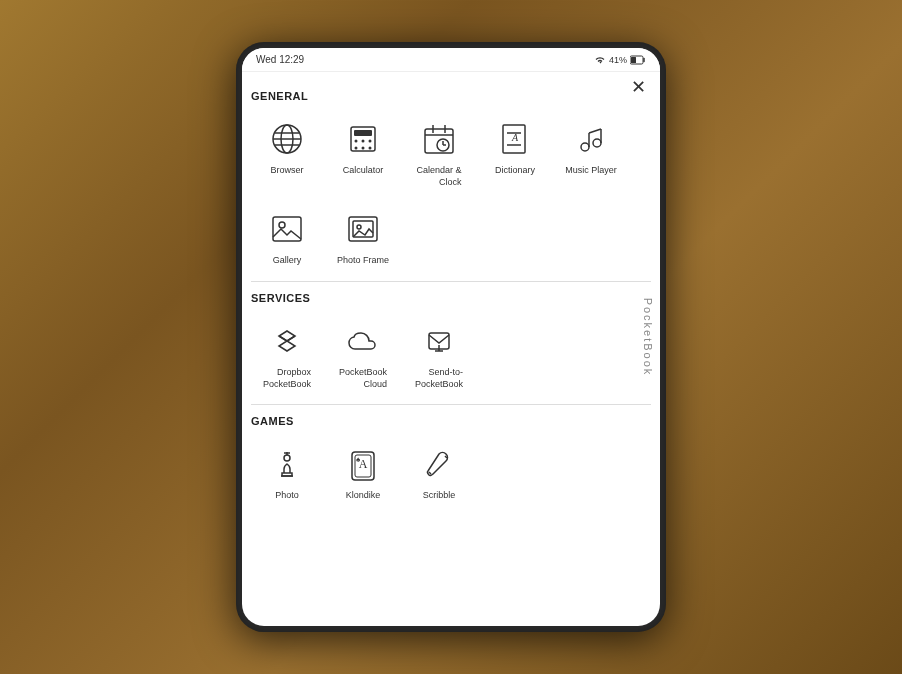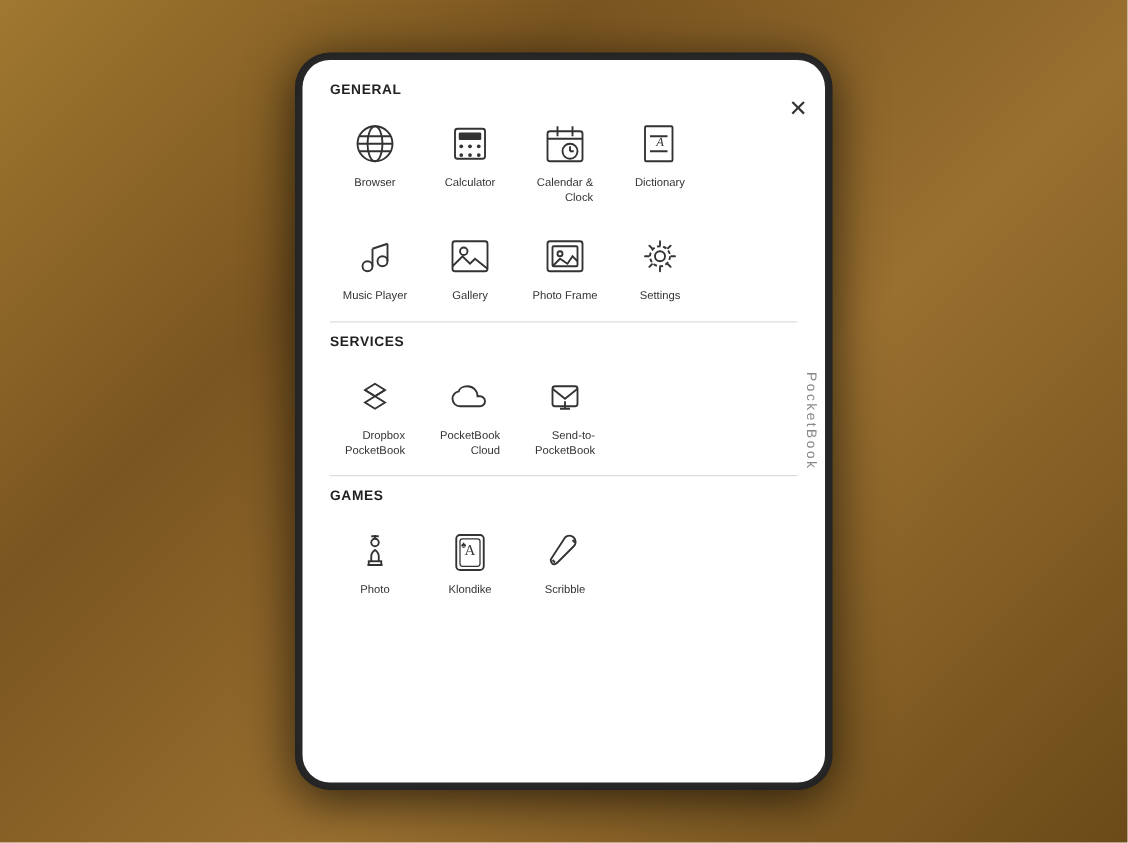--- a/index.html
+++ b/index.html
@@ -53,21 +53,21 @@
       position: absolute;
       top: 28px;
       right: 14px;
       font-size: 18px;
       cursor: pointer;
       color: #333;
       z-index: 10;
     }
 
     .content {
-      padding: 8px 22px;
+      padding: 8px 9px;
       overflow-y: auto;
       height: calc(100% - 32px);
     }
 
     .section-title {
       font-size: 11px;
       font-weight: bold;
       color: #222;
       margin: 10px 0 8px 0;
       letter-spacing: 0.5px;
@@ -129,20 +129,36 @@
       border-top: 1px solid #ddd;
       margin: 4px 0;
     }
   </style>
 </head>
 <body>
 
 <div class="device-frame">
   <div class="device-screen">
 
+    <div class="status-bar">
+      <span class="time">Wed 12:29</span>
+      <div style="display:flex;align-items:center;gap:3px;">
+        <svg width="12" height="10" viewBox="0 0 12 10">
+          <path d="M6 8l1-1" stroke="#333" stroke-width="1.5" fill="none"></path>
+          <path d="M4 6.5c1.1-1.1 2.9-1.1 4 0" stroke="#333" stroke-width="1.2" fill="none"></path>
+          <path d="M2 4.5c2.2-2.2 5.8-2.2 8 0" stroke="#333" stroke-width="1.2" fill="none"></path>
+        </svg>
+        <span style="font-size:9px;">41%</span>
+        <svg width="16" height="10" viewBox="0 0 16 10">
+          <rect x="0" y="1" width="13" height="8" rx="1.5" stroke="#333" stroke-width="1" fill="none"></rect>
+          <rect x="1" y="2" width="5" height="6" rx="0.5" fill="#333"></rect>
+          <path d="M14 3.5v3" stroke="#333" stroke-width="1.5" stroke-linecap="round"></path>
+        </svg>
+      </div>
+    </div>
 
     <div class="close-btn">✕</div>
 
     <div class="content">
 
       <div class="section-title">GENERAL</div>
       <div class="apps-grid">
 
         <div class="app-item">
           <div class="app-icon">
@@ -231,30 +247,20 @@
                 <rect x="4" y="6" width="28" height="24" rx="2"></rect>
                 <rect x="8" y="10" width="20" height="16" rx="1"></rect>
                 <circle cx="14" cy="16" r="2"></circle>
                 <polyline points="8,26 14,20 20,24 24,18 28,22"></polyline>
               </svg>
           </div>
           <span class="app-label">Photo Frame</span>
         </div>
 
 
-        <div class="app-item">
-          <div class="app-icon">
-            <svg viewBox="0 0 36 36">
-              <circle cx="18" cy="18" r="4"></circle>
-              <path d="M18 6v3M18 27v3M6 18h3M27 18h3M9.5 9.5l2.1 2.1M24.4 24.4l2.1 2.1M9.5 26.5l2.1-2.1M24.4 11.6l2.1-2.1" stroke-linecap="round"></path>
-              <circle cx="18" cy="18" r="8" stroke-dasharray="3 2"></circle>
-            </svg>
-          </div>
-          <span class="app-label">Settings</span>
-        </div>
       </div>
 
       <hr class="divider">
 
       <div class="section-title">SERVICES</div>
       <div class="apps-grid">
 
         <div class="app-item">
           <div class="app-icon">
             <svg viewBox="0 0 36 36">

